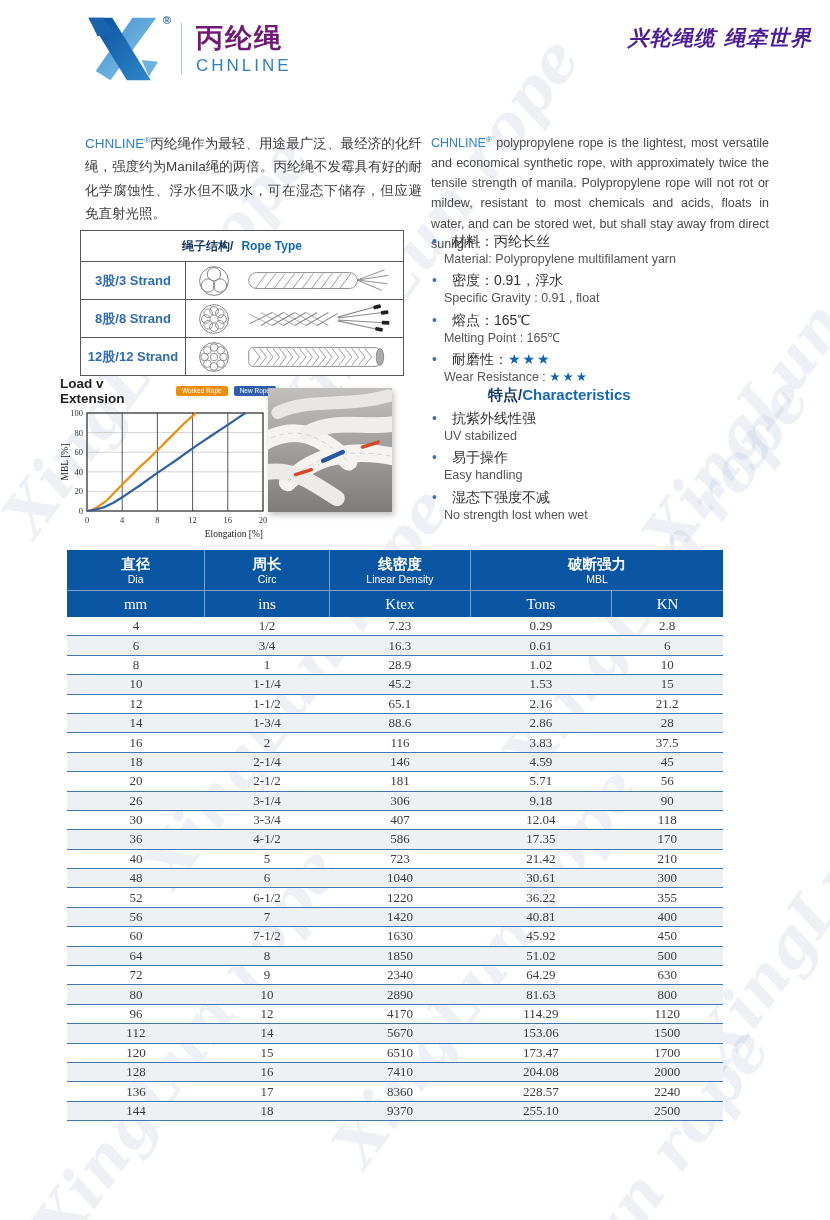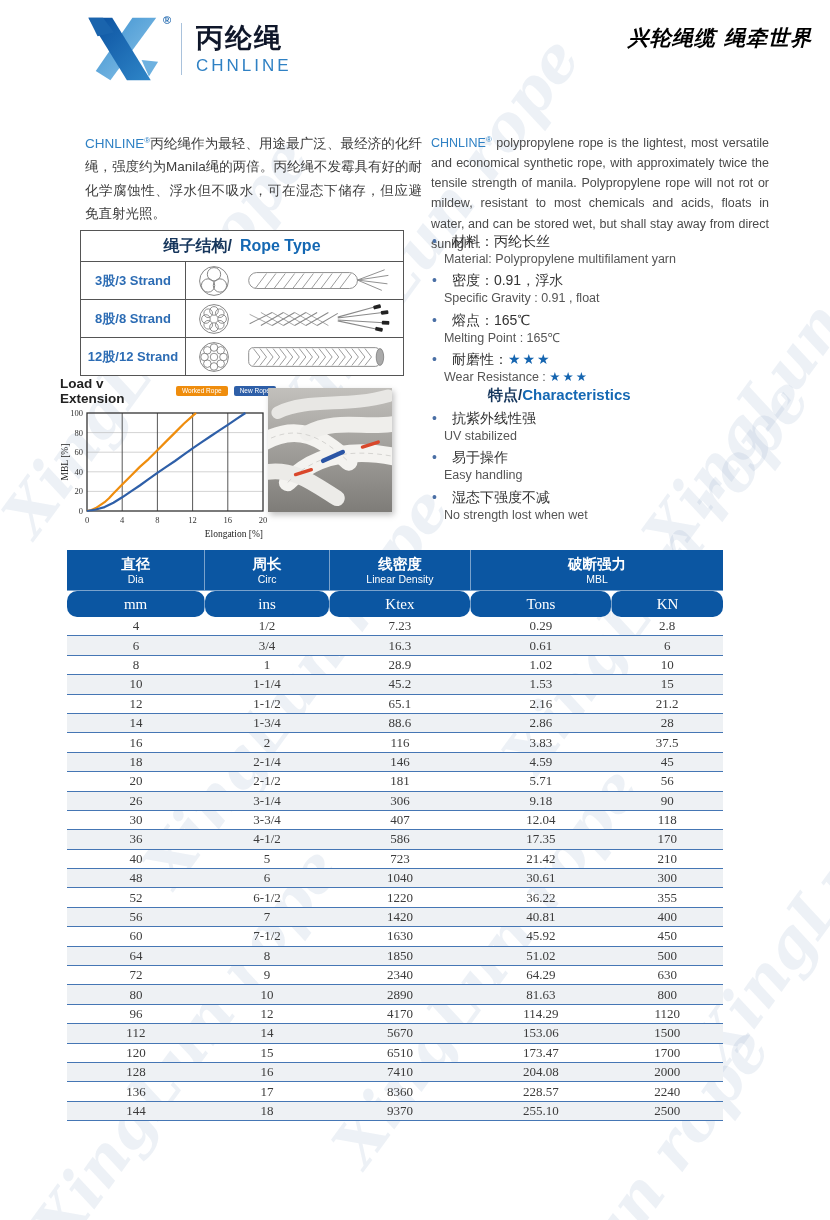--- a/index.html
+++ b/index.html
@@ -8,36 +8,36 @@
   
   .wm-layer{position:absolute;inset:0;z-index:0;pointer-events:none;}
   .wm{position:absolute;font-family:"DejaVu Serif",serif;font-style:italic;font-weight:bold;
       font-size:62px;color:rgba(110,140,180,0.12);white-space:nowrap;transform:rotate(-54deg);}
   .content{position:absolute;inset:0;z-index:1;}
   
   .logo-block{position:absolute;left:85px;top:16px;display:flex;align-items:center;gap:14px;}
   .logo-mark{position:relative;width:82px;height:66px;}
   .logo-reg{position:absolute;right:-4px;top:-2px;font-size:11px;color:#1a64ad;font-weight:bold;}
   .logo-divider{width:1px;height:52px;background:#a9c2dc;}
-  .logo-text .cn{font-size:27px;font-weight:bold;color:#0f172a;letter-spacing:2px;line-height:1.2;}
+  .logo-text .cn{font-size:27px;font-weight:bold;color:#701a75;letter-spacing:2px;line-height:1.2;}
   .logo-text .en{font-size:17px;color:#2f81c4;letter-spacing:3px;margin-top:2px;}
   .slogan{position:absolute;right:18px;top:24px;width:320px;text-align:right;
           font-family:"DejaVu Serif",serif;font-style:italic;font-weight:bold;
-          font-size:21px;color:#000000;letter-spacing:1px;}
+          font-size:21px;color:#4c1d95;letter-spacing:1px;}
   
   .intro-cn{position:absolute;left:85px;top:118px;width:337px;font-size:13.5px;line-height:1.75;
             color:#3d3d3d;text-align:justify;}
   .intro-en{position:absolute;left:431px;top:120px;width:338px;font-size:12.5px;line-height:1.62;
             color:#4a4a4a;text-align:justify;}
   .brand{color:#2f81c4;}
   sup.reg{font-size:8px;color:#2f81c4;}
   
   .rope-table{position:absolute;left:80px;top:230px;width:322px;border:1.6px solid #555;background:#fff;}
   .rope-table-title{height:30px;display:flex;align-items:center;justify-content:center;
-                    border-bottom:1px solid #555;font-size:16px;font-weight:bold;}
+                    border-bottom:1px solid #555;font-size:12px;font-weight:bold;}
   .rope-table-title .t-cn{color:#16365c;}
   .rope-table-title .t-en{color:#1468b3;margin-left:8px;}
   .rope-row{display:flex;align-items:center;height:37px;border-bottom:1px solid #555;}
   .rope-row:last-child{border-bottom:none;}
   .rope-label{width:104px;border-right:1px solid #555;height:100%;display:flex;align-items:center;
               justify-content:center;font-size:13px;font-weight:600;color:#2c6cb4;}
   .rope-visual{flex:1;display:flex;align-items:center;justify-content:space-around;padding:0 4px;}
   
   .specs{position:absolute;left:432px;top:232px;width:390px;}
   .spec-item{display:flex;margin-bottom:3px;}
@@ -61,21 +61,21 @@
   
   .photo{position:absolute;left:268px;top:388px;width:124px;height:124px;box-shadow:2px 3px 6px rgba(0,0,0,.25);}
   
   .spec-table-wrap{position:absolute;left:67px;top:550px;width:656px;}
   table.spec{width:100%;border-collapse:collapse;table-layout:fixed;}
   table.spec thead th{background:#0b56a2;color:#fff;font-weight:bold;padding:0;}
   table.spec thead tr.group-row th{height:40px;border-left:1px solid rgba(255,255,255,.45);}
   table.spec thead tr.group-row th:first-child{border-left:none;}
   table.spec thead tr.unit-row th{height:26px;border-top:1px solid rgba(255,255,255,.45);
       border-left:1px solid rgba(255,255,255,.45);
-      font-family:"Liberation Serif",serif;font-size:15px;font-weight:normal;border-radius:10px;}
+      font-family:"Liberation Serif",serif;font-size:15px;font-weight:normal;}
   table.spec thead tr.unit-row th:first-child{border-left:none;}
   .h-cn{font-size:14.5px;line-height:1.25;}
   .h-en{font-size:10.5px;font-weight:normal;line-height:1.2;}
   table.spec tbody td{height:18.4px;text-align:center;font-family:"Liberation Serif",serif;
       font-size:13px;color:#3b3b3b;border-bottom:1.5px solid #4576b4;padding:0;}
   table.spec tbody tr:nth-child(even){background:#eef1f4;}
 </style>
 </head>
 <body>
 

